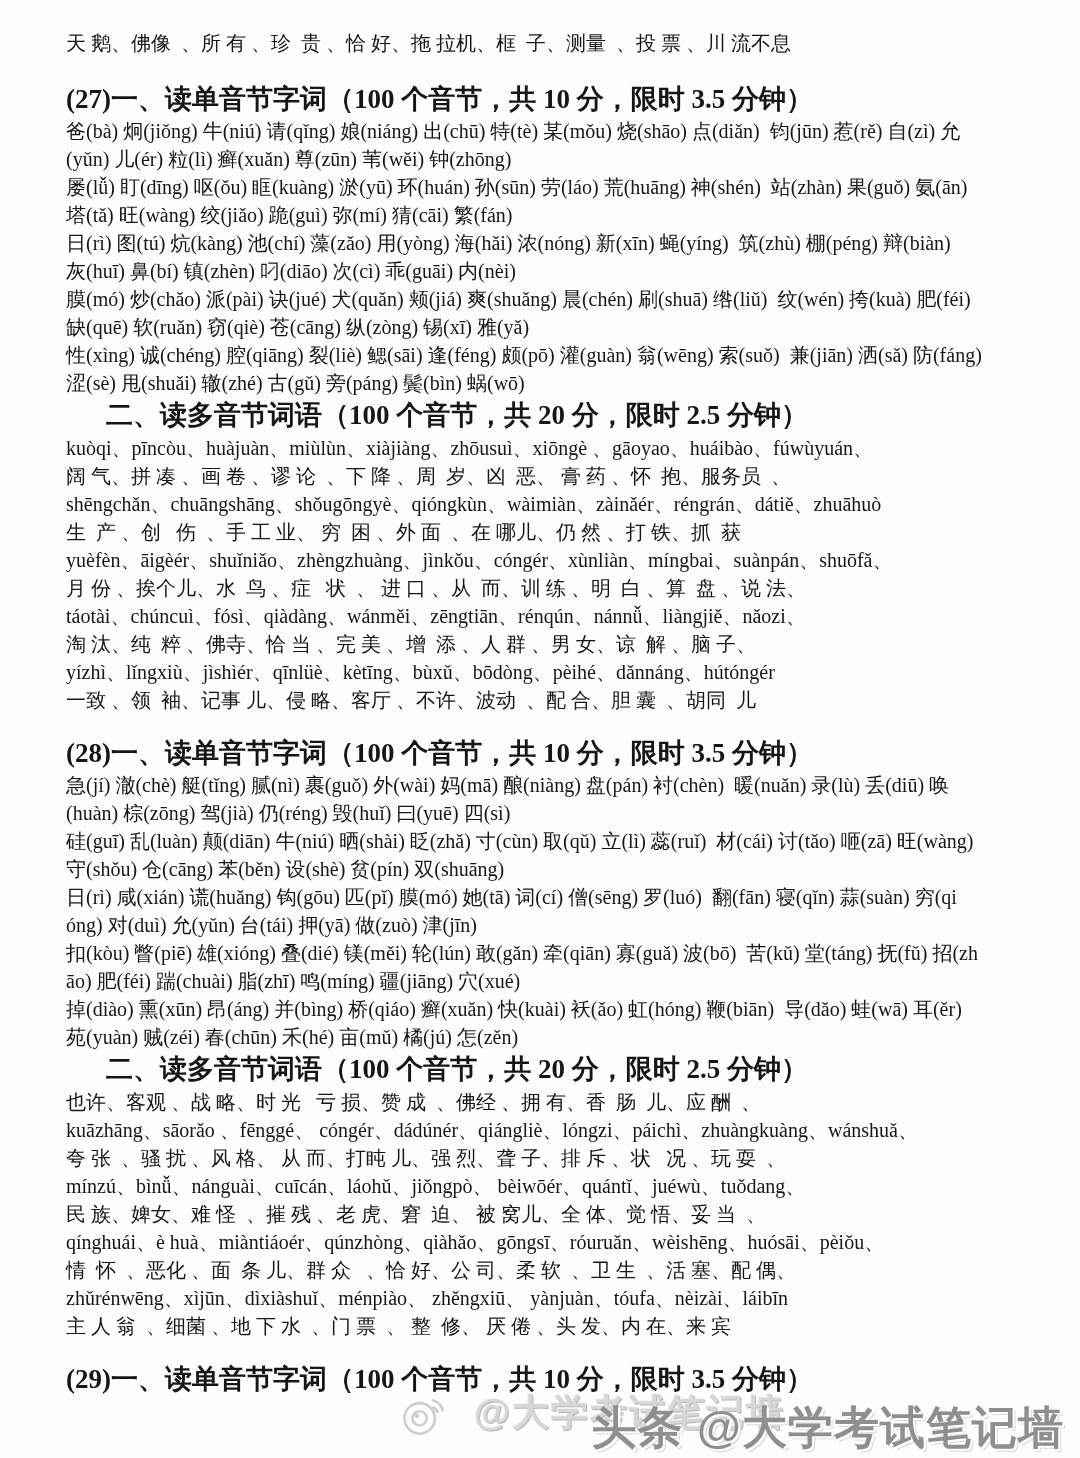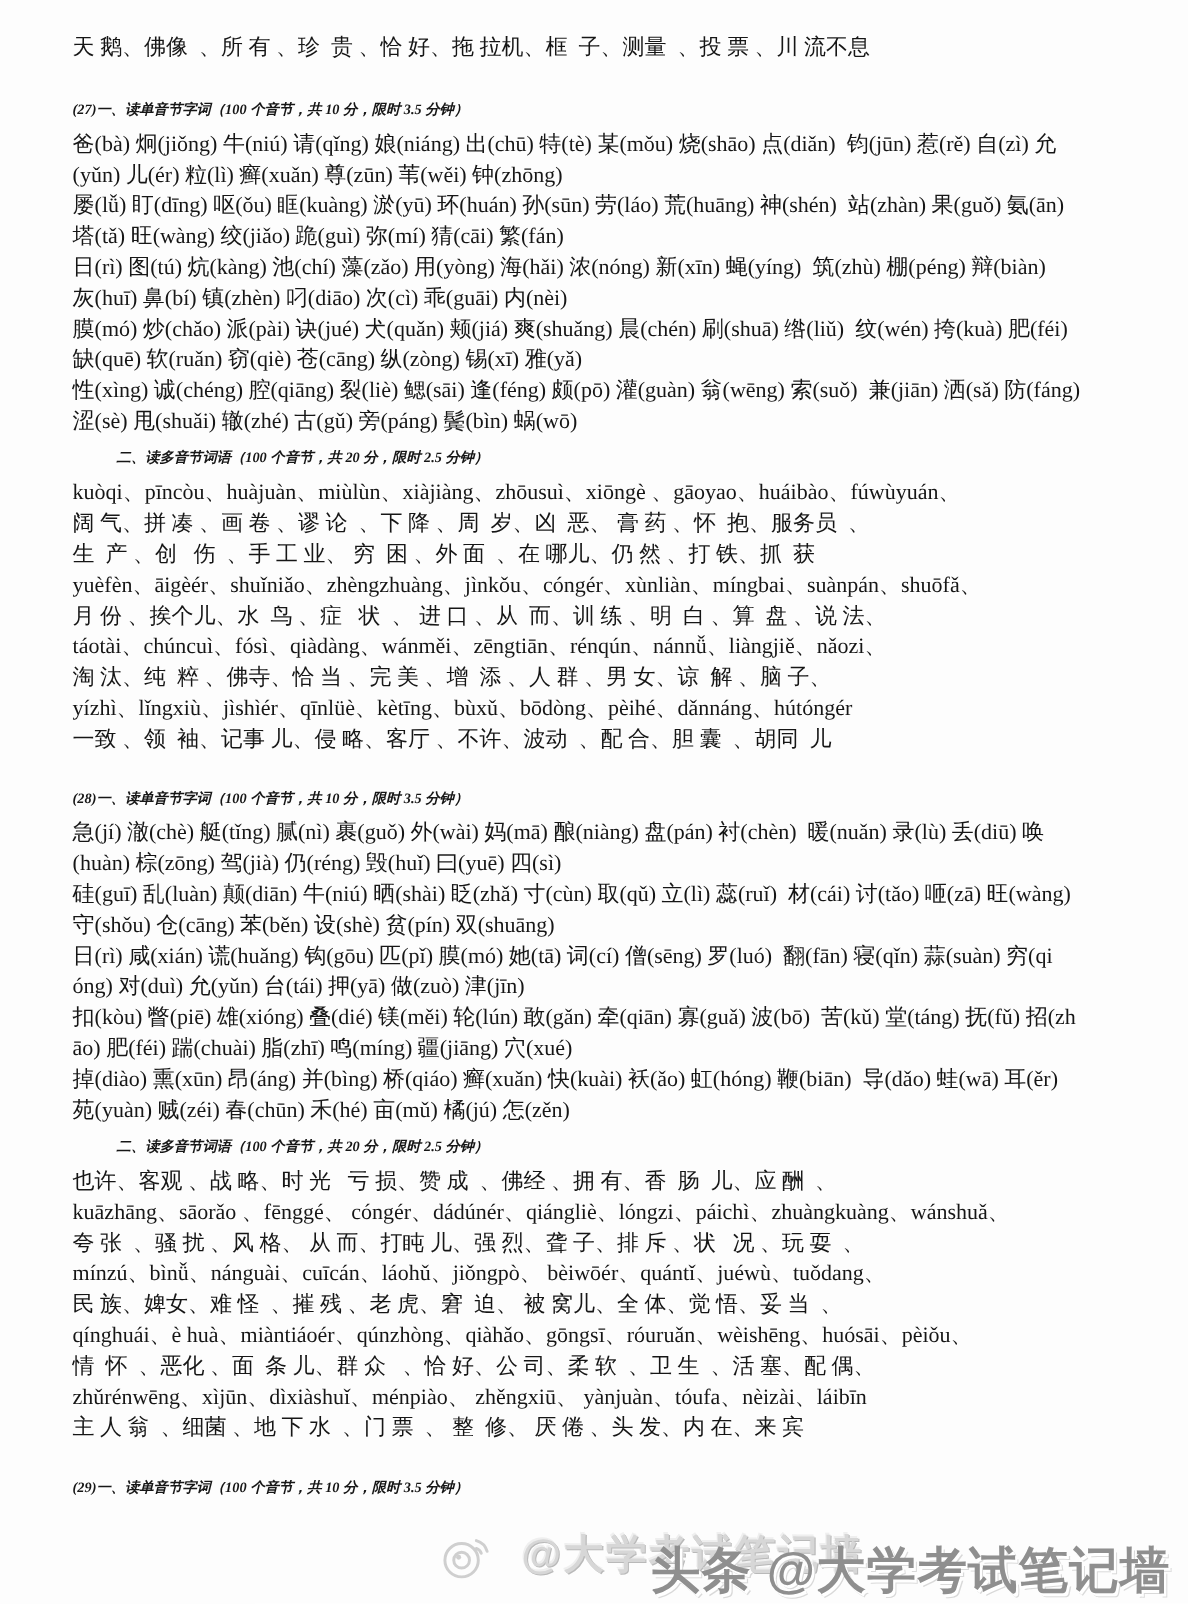--- a/index.html
+++ b/index.html
@@ -13,25 +13,24 @@
     box-sizing:border-box;
     padding:30px 58px 0 66px;
   }
   .intro-line{
     font-size:20px;line-height:26px;
     white-space:pre-wrap;
     margin-bottom:30px;
   }
   .section{margin:0;}
   .heading{
-    font-size:13px;font-weight:700;
+    font-size:27px;font-weight:700;
     line-height:27px;
     white-space:pre-wrap;
     margin:0 0 4px 0;
-    font-style:italic;
   }
   .heading.numbered{margin-top:26px;}
   .heading.poly{margin-top:5px;margin-bottom:5px;margin-left:40px;}
   .lines{margin:0;}
   .body-line{
     font-size:20px;
     line-height:28px;
     white-space:pre-wrap;
   }
   .watermark-weibo{
@@ -75,20 +74,21 @@
         <div class="body-line">灰(huī) 鼻(bí) 镇(zhèn) 叼(diāo) 次(cì) 乖(guāi) 内(nèi)</div>
         <div class="body-line">膜(mó) 炒(chǎo) 派(pài) 诀(jué) 犬(quǎn) 颊(jiá) 爽(shuǎng) 晨(chén) 刷(shuā) 绺(liǔ)  纹(wén) 挎(kuà) 肥(féi)</div>
         <div class="body-line">缺(quē) 软(ruǎn) 窃(qiè) 苍(cāng) 纵(zòng) 锡(xī) 雅(yǎ)</div>
         <div class="body-line">性(xìng) 诚(chéng) 腔(qiāng) 裂(liè) 鳃(sāi) 逢(féng) 颇(pō) 灌(guàn) 翁(wēng) 索(suǒ)  兼(jiān) 洒(sǎ) 防(fáng)</div>
         <div class="body-line">涩(sè) 甩(shuǎi) 辙(zhé) 古(gǔ) 旁(páng) 鬓(bìn) 蜗(wō)</div>
       </div>
     <div class="heading poly">二、读多音节词语（100 个音节，共 20 分，限时 2.5 分钟）</div>
     <div class="lines">
         <div class="body-line">kuòqi、pīncòu、huàjuàn、miùlùn、xiàjiàng、zhōusuì、xiōngè 、gāoyao、huáibào、fúwùyuán、</div>
         <div class="body-line">阔 气、拼 凑 、画 卷 、谬 论  、下 降 、周  岁、凶  恶、 膏 药 、怀  抱、服务员  、</div>
+        <div class="body-line">shēngchǎn、chuāngshāng、shǒugōngyè、qióngkùn、wàimiàn、zàinǎér、réngrán、dátiě、zhuāhuò</div>
         <div class="body-line">生  产 、创   伤  、手 工 业、 穷  困 、外 面  、在 哪儿、仍 然 、打 铁、抓  获</div>
         <div class="body-line">yuèfèn、āigèér、shuǐniǎo、zhèngzhuàng、jìnkǒu、cóngér、xùnliàn、míngbai、suànpán、shuōfǎ、</div>
         <div class="body-line">月 份 、挨个儿、水  鸟 、症   状  、 进 口 、从  而、训 练 、明  白 、算  盘 、说 法、</div>
         <div class="body-line">táotài、chúncuì、fósì、qiàdàng、wánměi、zēngtiān、rénqún、nánnǚ、liàngjiě、nǎozi、</div>
         <div class="body-line">淘 汰、纯  粹 、佛寺、恰 当 、完 美 、增  添 、人 群 、男 女、谅  解 、脑 子、</div>
         <div class="body-line">yízhì、lǐngxiù、jìshìér、qīnlüè、kètīng、bùxǔ、bōdòng、pèihé、dǎnnáng、hútóngér</div>
         <div class="body-line">一致 、领  袖、记事 儿、侵 略、客厅 、不许、波动  、配 合、胆 囊  、胡同  儿</div>
       </div>
   </div>
 

